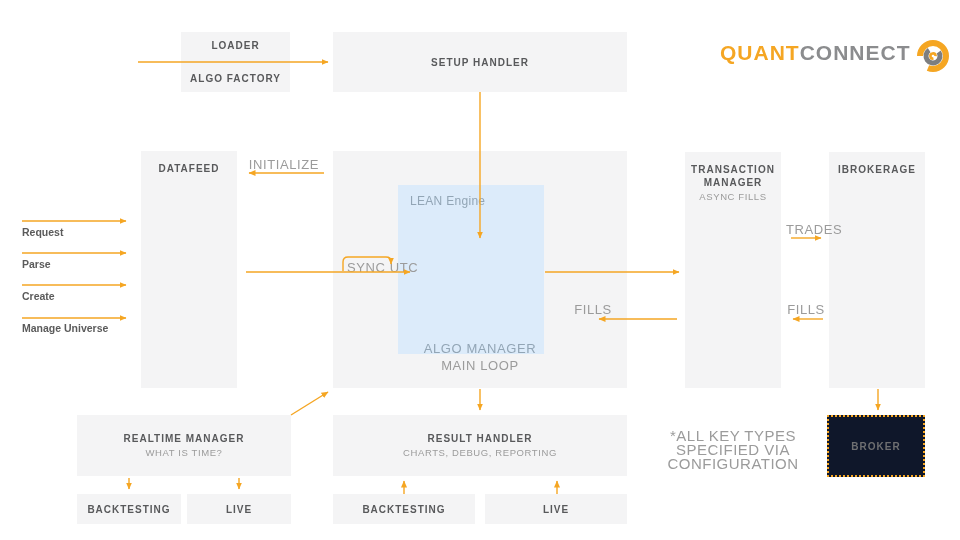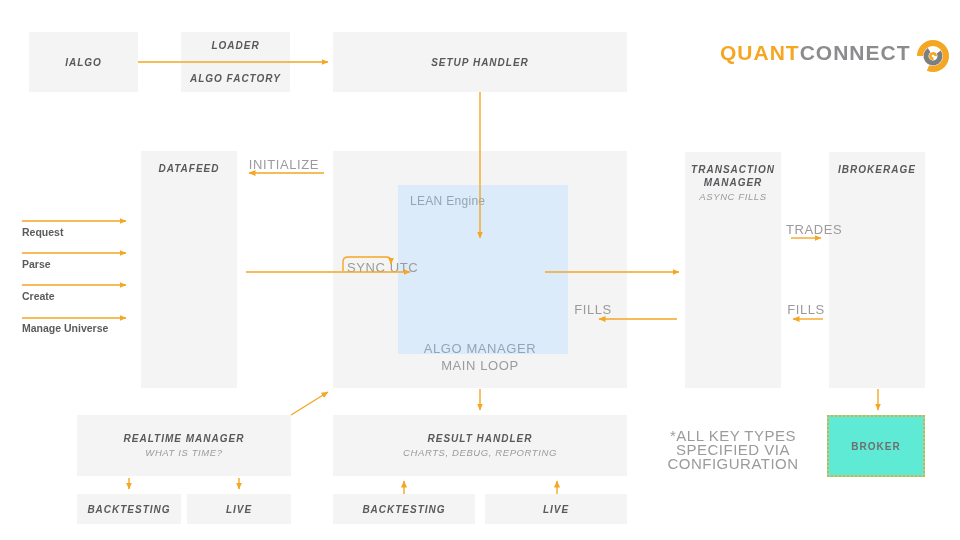--- a/index.html
+++ b/index.html
@@ -5,54 +5,53 @@
   html,body{margin:0;padding:0;background:#ffffff;}
   .stage{
     position:relative;width:960px;height:540px;overflow:hidden;
     font-family:"Liberation Sans","DejaVu Sans",sans-serif;
     background:#ffffff;
   }
   .box{
     position:absolute;background:#F4F4F5;
     display:flex;flex-direction:column;align-items:center;justify-content:center;
     text-align:center;
-    font-style:italic;
   }
   .box--top{justify-content:flex-start;padding-top:11px;box-sizing:border-box;}
   .box--split{justify-content:space-between;padding:7px 0;box-sizing:border-box;}
   .title{
     font-size:10px;font-weight:700;letter-spacing:1px;color:#58595B;
     text-transform:uppercase;line-height:13px;
   }
   .sub{
     font-size:9.5px;font-weight:400;letter-spacing:0.6px;color:#9B9B9B;
     text-transform:uppercase;line-height:12px;margin-top:2px;
   }
   .small-label{
     position:absolute;font-size:13px;letter-spacing:0.6px;color:#9B9B9B;
     text-transform:uppercase;text-align:center;white-space:nowrap;
   }
   .side-label{
     position:absolute;font-size:10.5px;font-weight:700;color:#5B5B5B;white-space:nowrap;
   }
   .blue-box{
-    position:absolute;left:398px;top:185px;width:170px;height:169px;
+    position:absolute;left:398px;top:185px;width:146px;height:169px;
     background:#DCEBFA;
   }
   .blue-box .lean-label{
     position:absolute;left:12px;top:9px;font-size:12px;color:#92A5B5;letter-spacing:0.3px;
   }
   .algo-box{
     position:absolute;left:415px;top:243px;width:130px;height:60px;
     background:#ffffff;box-shadow:0 1px 4px rgba(0,0,0,0.16);
     display:flex;align-items:center;justify-content:center;
   }
   .broker-box{
     position:absolute;left:827px;top:415px;width:98px;height:62px;
-    background:#5eead4;border:2px dotted #F5A623;box-sizing:border-box;
+    background:#0f172a;border:2px dotted #F5A623;box-sizing:border-box;
     display:flex;align-items:center;justify-content:center;text-align:center;
   }
   .broker-box .title{color:#6E6F71;}
   .footnote{
     position:absolute;left:650px;top:429px;width:166px;text-align:center;
     font-size:15px;letter-spacing:0.5px;color:#9B9B9B;line-height:14px;
     text-transform:uppercase;
   }
   .logo{
     position:absolute;left:720px;top:36px;display:flex;align-items:flex-start;
@@ -63,23 +62,20 @@
   .logo-quant{color:#F5A623;}
   .logo-connect{color:#8B8C8E;}
   .logo-icon{margin-left:2px;margin-top:-6px;}
   .arrows{position:absolute;left:0;top:0;pointer-events:none;}
 </style>
 </head>
 <body>
 
 <div class="stage">
 
-  <div class="box" style="left:29px;top:32px;width:109px;height:60px">
-    <div class="title">IALGO</div>
-  </div>
 
   <div class="box box--split" style="left:181px;top:32px;width:109px;height:60px">
     <div class="title">LOADER</div>
     <div class="title">ALGO FACTORY</div>
   </div>
 
   <div class="box" style="left:333px;top:32px;width:294px;height:60px">
     <div class="title">SETUP HANDLER</div>
   </div>
 

